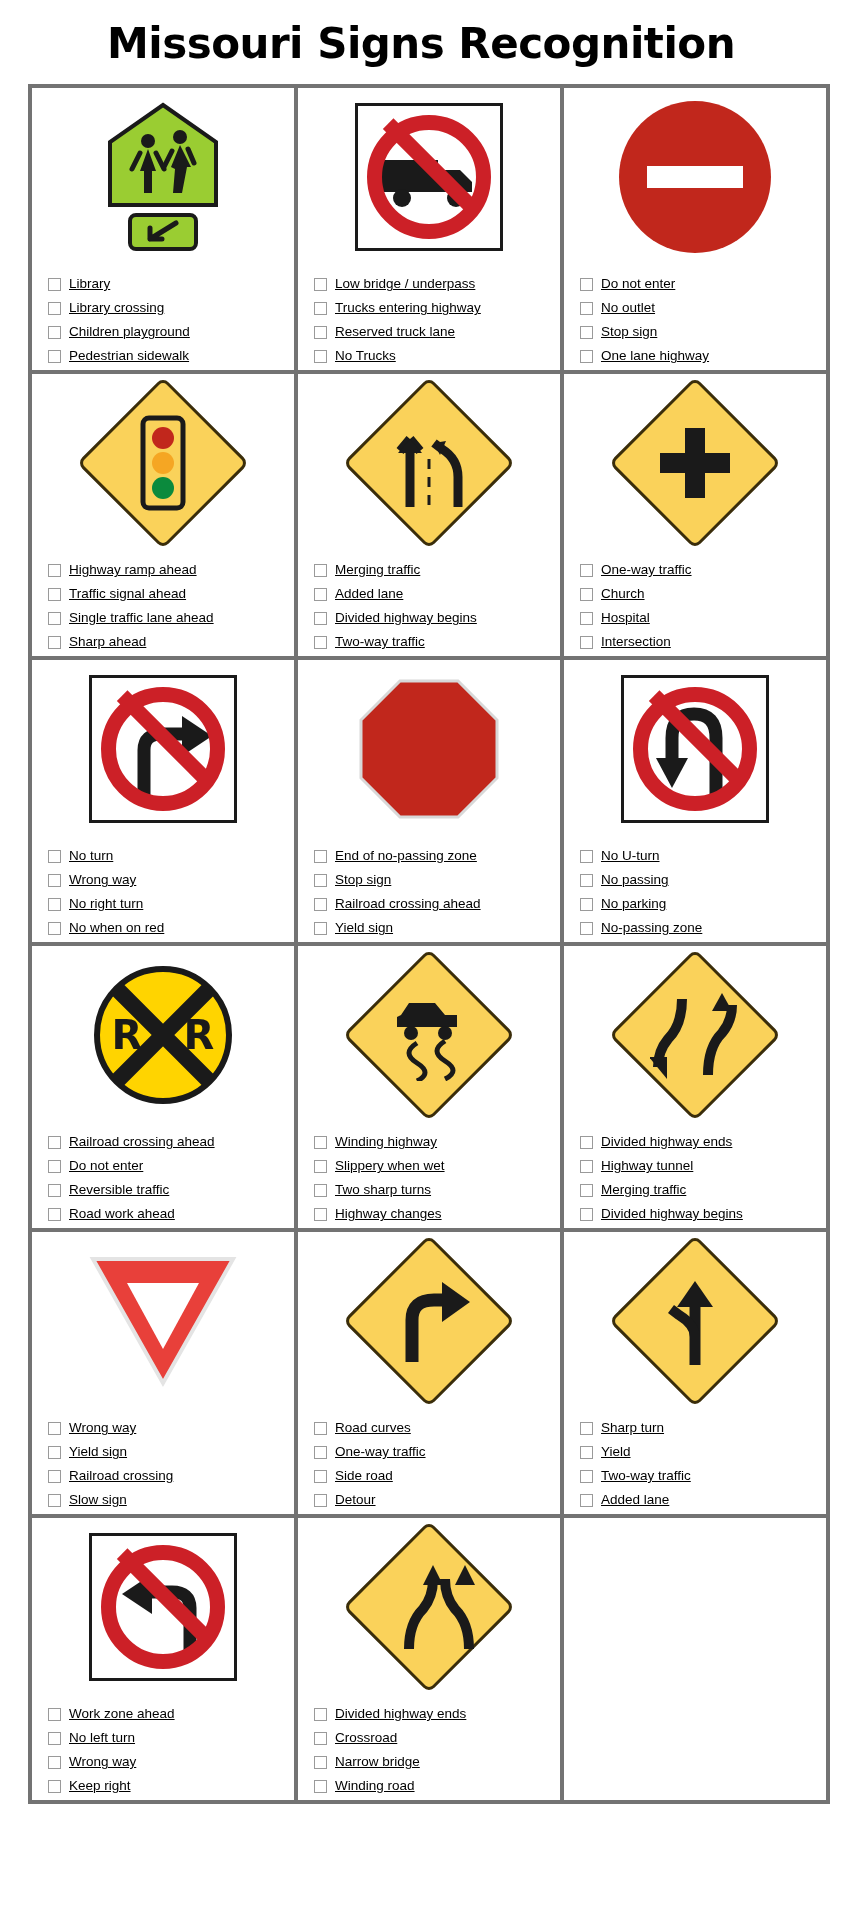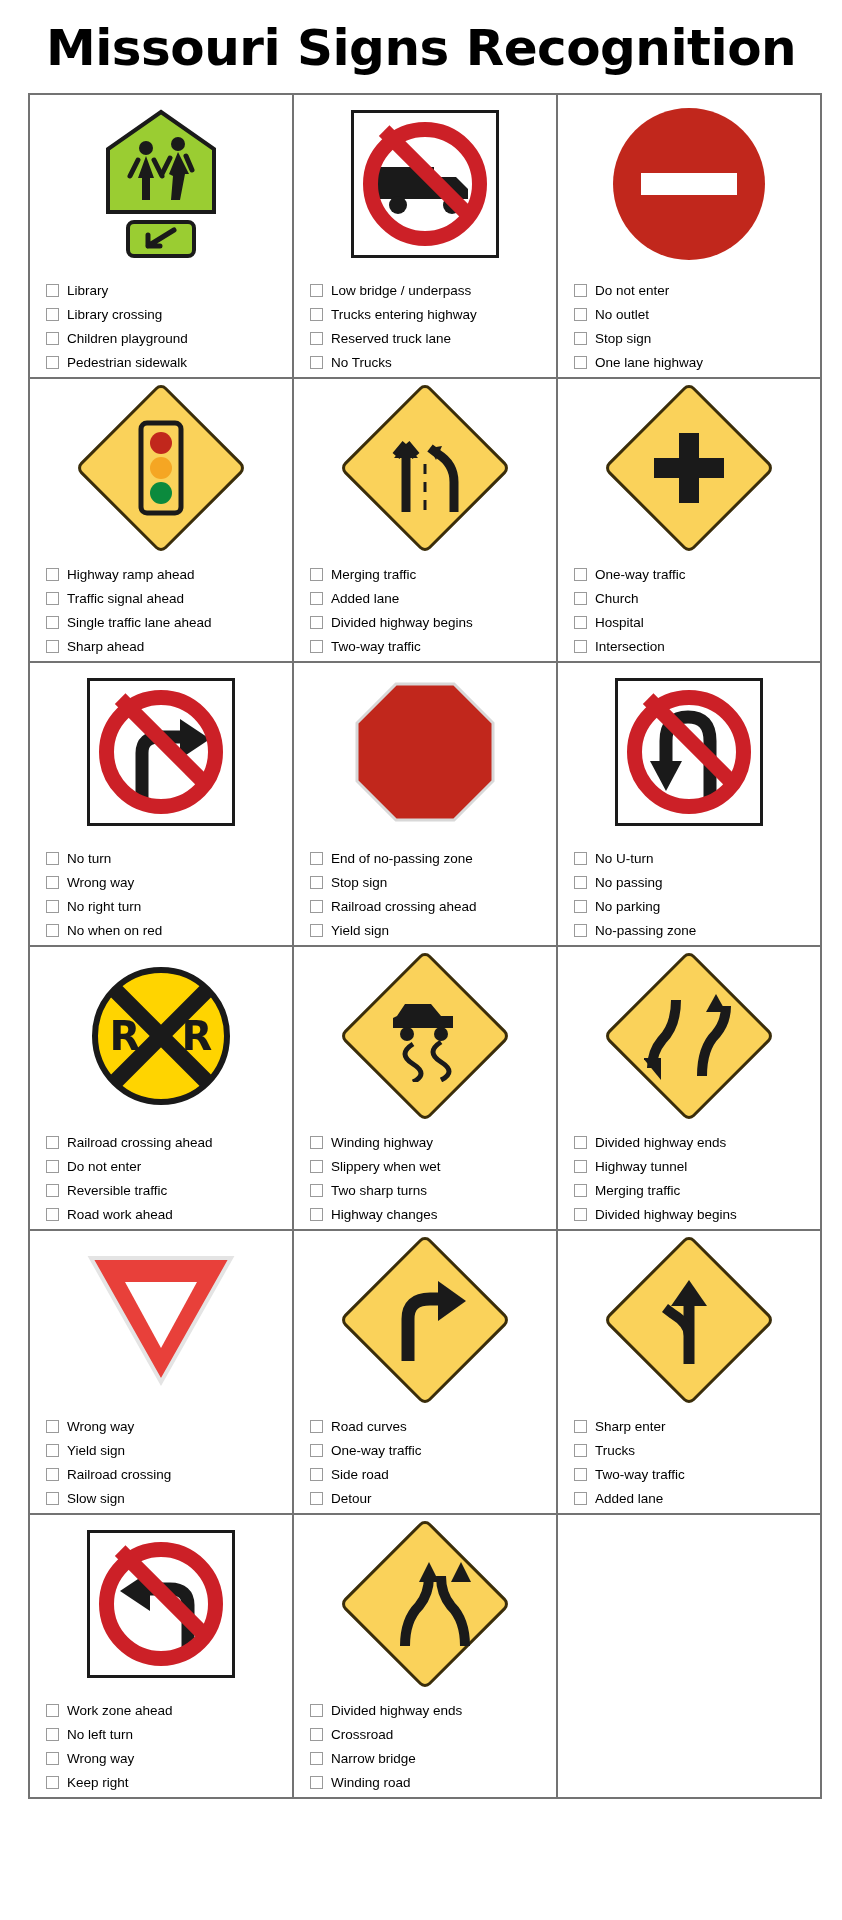--- a/index.html
+++ b/index.html
@@ -16,35 +16,36 @@
   }
   .page {
     width: 842px;
     box-sizing: border-box;
     padding: 14px 28px 20px 28px;
   }
   .title {
     text-align: center;
     font-family: "DejaVu Sans", sans-serif;
     font-weight: bold;
-    font-size: 50px;
+    font-size: 42px;
     letter-spacing: -0.5px;
     margin: 8px 0 18px 0;
     line-height: 1.05;
   }
   table.grid {
     border-collapse: collapse;
     width: 786px;
     table-layout: fixed;
   }
   table.grid td {
-    border: 2px solid #737373;
+    border: 4px solid #737373;
     vertical-align: top;
     padding: 0;
     width: 262px;
+    text-decoration: underline;
   }
   td.empty { border: 1px solid #4a4a4a; }
   .sign-cell {
     height: 178px;
     display: flex;
     align-items: center;
     justify-content: center;
   }
   .opts {
     padding: 6px 10px 10px 10px;
@@ -564,25 +565,25 @@
               <path d="M38 90 L38 26" stroke="#1a1a1a" stroke-width="11" fill="none"></path>
               <path d="M38 6 L20 32 L56 32 Z" fill="#1a1a1a"></path>
               <path d="M38 62 Q38 50 22 40 L14 34" stroke="#1a1a1a" stroke-width="10" fill="none"></path>
             </svg>
           </div>
               </div>
         </div>
         <div class="opts">
           <div class="opt">
                 <span class="cb"></span>
-                <span class="opt-label">Sharp enter</span>
-              </div>
-          <div class="opt">
-                <span class="cb"></span>
-                <span class="opt-label">Trucks</span>
+                <span class="opt-label">Sharp turn</span>
+              </div>
+          <div class="opt">
+                <span class="cb"></span>
+                <span class="opt-label">Yield</span>
               </div>
           <div class="opt">
                 <span class="cb"></span>
                 <span class="opt-label">Two-way traffic</span>
               </div>
           <div class="opt">
                 <span class="cb"></span>
                 <span class="opt-label">Added lane</span>
               </div>
         </div>

